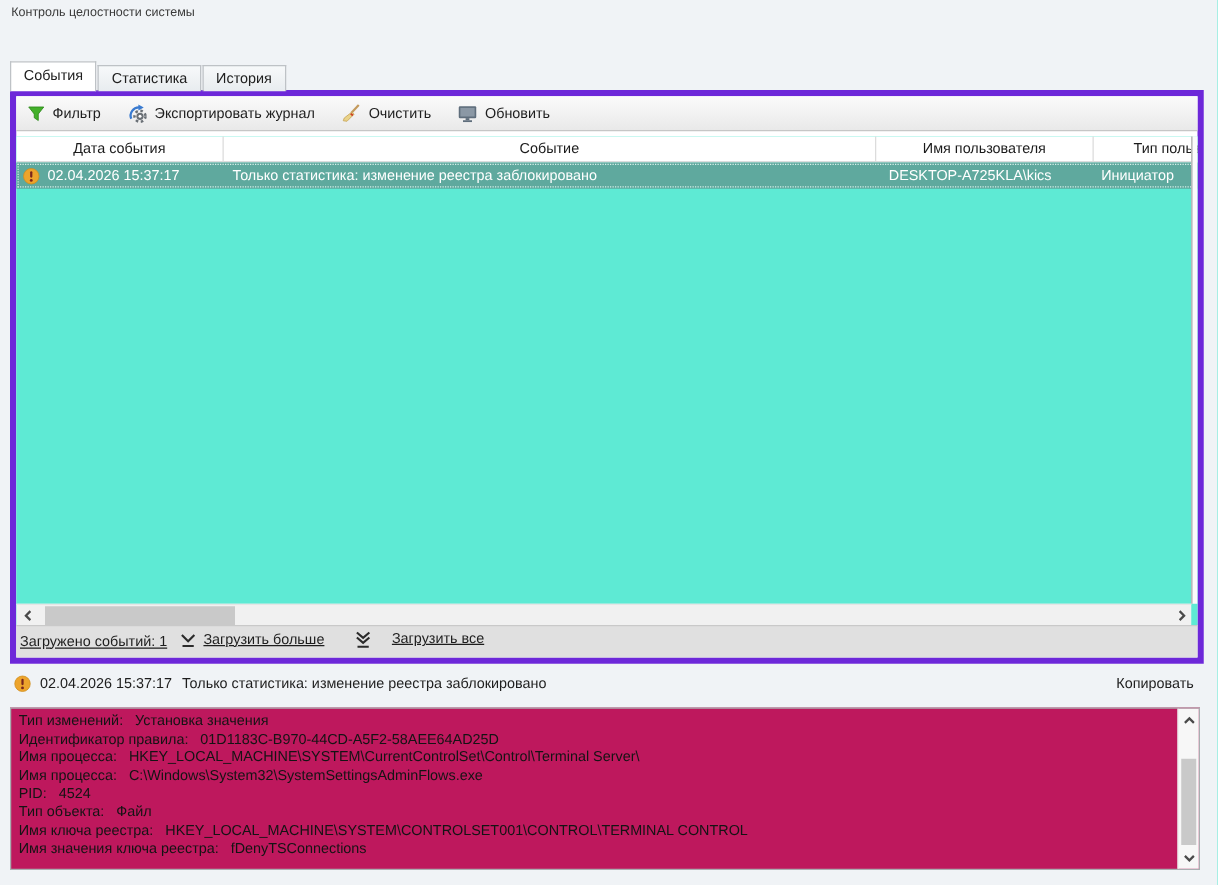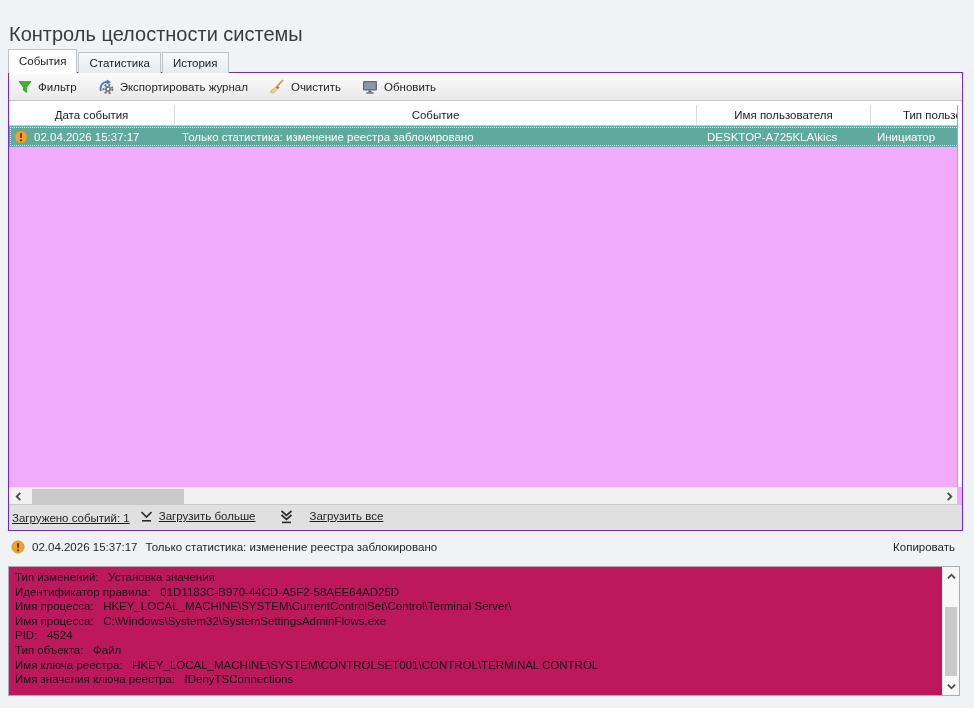--- a/index.html
+++ b/index.html
@@ -1,40 +1,40 @@
 <!DOCTYPE html>
 <html><head>
 <meta charset="utf-8">
 <style>
   * { box-sizing: border-box; }
   html,body { margin:0; padding:0; }
   body { width:974px; height:708px; background:#f0f3f6; overflow:hidden;
          font-family:"Liberation Sans","DejaVu Sans",sans-serif; font-size:11.5px; color:#1e1e1e; }
   .stage { position:relative; width:974px; height:708px; }
 
-  .page-title { position:absolute; left:9px; top:23px; font-size:20px; color:#3a3a3a; }
+  .page-title { position:absolute; left:9px; top:5px; font-size:10px; color:#3a3a3a; }
 
   
   .tabs { position:absolute; left:8px; top:49px; height:24px; display:flex; align-items:flex-end; z-index:4; }
   .tab { height:21px; line-height:20px; padding:0 10px; background:linear-gradient(#f7f9fa,#e8ecef);
          border:1px solid #bec2c6; border-bottom:none; margin-right:1px; color:#202020; }
   .tab.active { height:24px; line-height:23px; background:#fff; z-index:5; }
 
   
   .tabpage { position:absolute; left:8px; top:72px; width:955px; height:459px;
-             border:1px solid #6d28d9; background:#fff; }
+             border:5px solid #6d28d9; background:#fff; }
 
   .toolbar { position:absolute; left:0; right:0; top:0; height:28px;
              background:linear-gradient(#fbfbfb,#e9e9e9); border-bottom:1px solid #c6c6c6;
              display:flex; align-items:center; padding-left:9px; }
   .tbtn { display:flex; align-items:center; gap:6px; margin-right:21px; cursor:default; }
   .tbtn svg { display:block; }
 
   
-  .tableregion { position:absolute; left:0; top:32px; right:0; bottom:26px; background:#f0abfc; overflow:hidden; }
+  .tableregion { position:absolute; left:0; top:32px; right:0; bottom:26px; background:#5eead4; overflow:hidden; }
   .thead { display:flex; height:21px; border-bottom:1px solid #d2d2d2; background:#fff; }
   .th { display:flex; align-items:center; justify-content:center; border-right:1px solid #dcdcdc;
         color:#1a1a1a; overflow:hidden; white-space:nowrap; }
   .c1 { width:166px; flex:none; } .c2 { width:522px; flex:none; }
   .c3 { width:174px; flex:none; } .c4 { width:160px; flex:none; }
   .trow { display:flex; height:21px; background:#5FA99E; color:#fff; align-items:center;
           outline:1px dotted #d8efe9; outline-offset:-2px; }
   .td { display:flex; align-items:center; height:100%; overflow:hidden; white-space:nowrap; }
   .td.c1 { padding-left:5px; gap:6px; } .td.c2 { padding-left:7px; }
   .td.c3 { padding-left:10px; } .td.c4 { padding-left:6px; }

